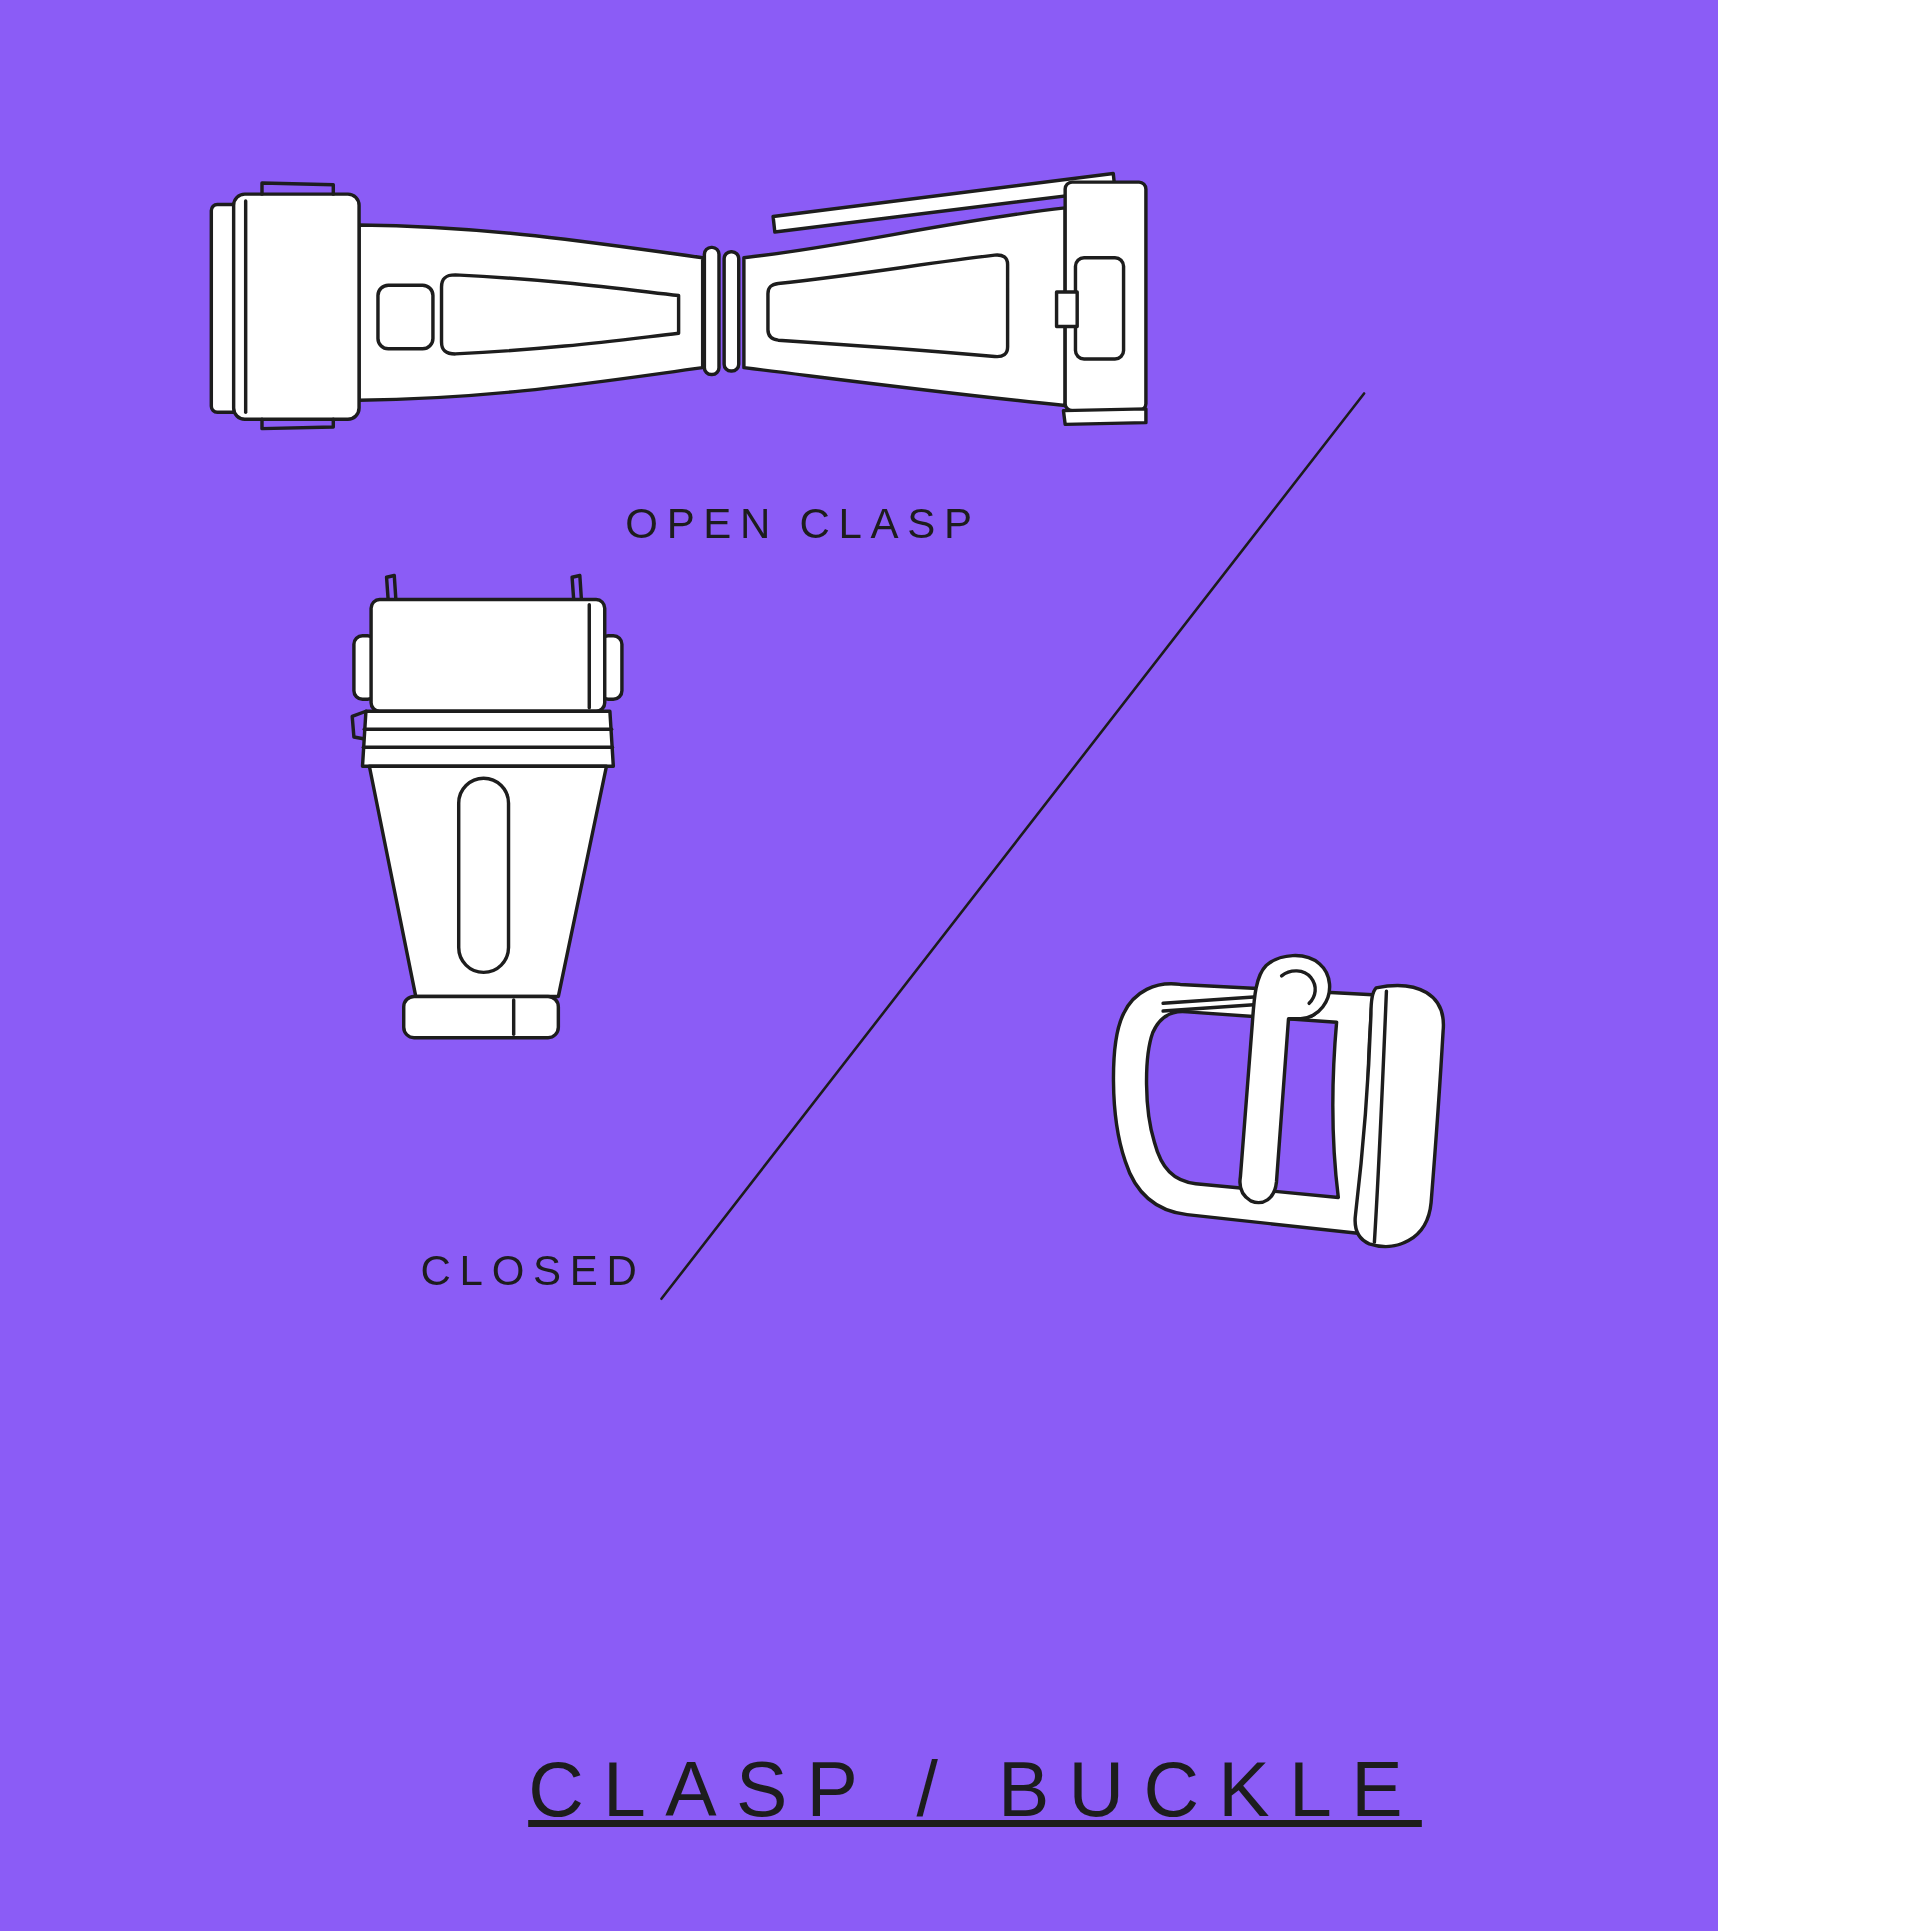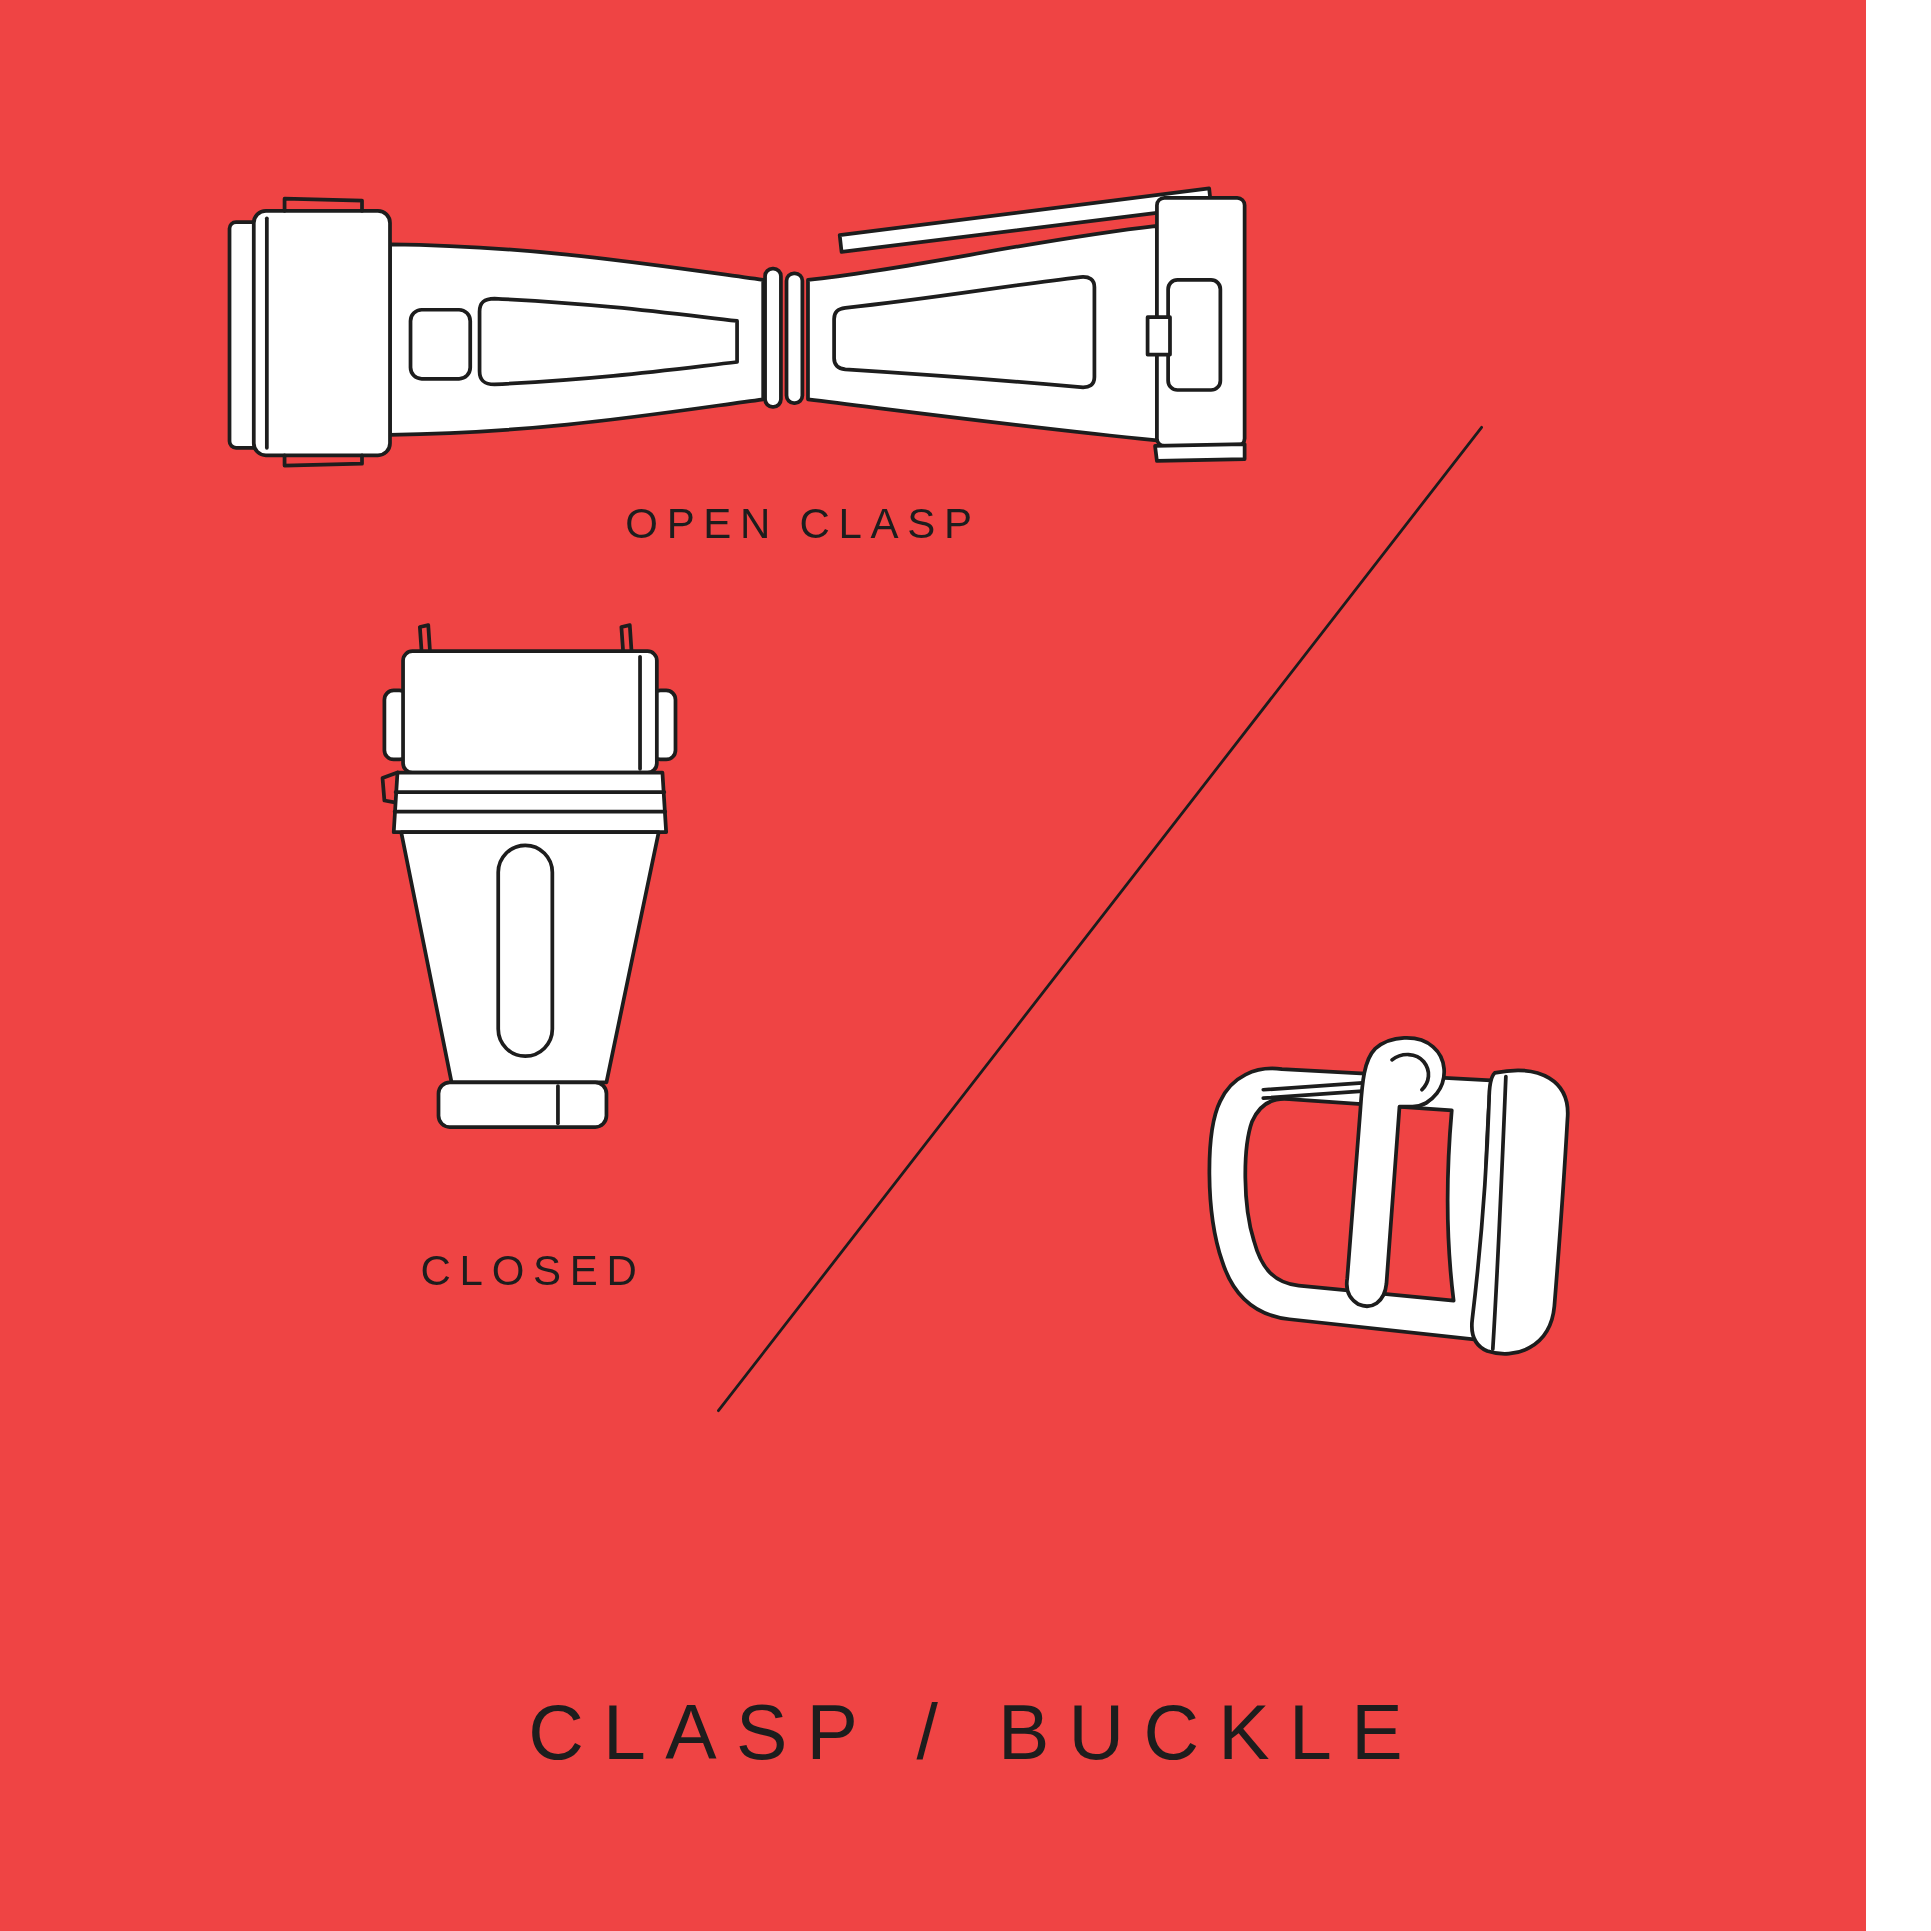--- a/index.html
+++ b/index.html
@@ -2,23 +2,23 @@
 <html><head>
 <meta charset="utf-8">
 <style>
   html, body {
     margin: 0;
     padding: 0;
     background: #ffffff;
   }
   #canvas {
     position: relative;
-    width: 1866px;
+    width: 1718px;
     height: 1931px;
-    background: #ef4444;
+    background: #8b5cf6;
     font-family: "Liberation Sans", sans-serif;
     overflow: hidden;
   }
   #art {
     position: absolute;
     inset: 0;
   }
   
   .ln {
     fill: none;
@@ -136,16 +136,16 @@
 
       <path class="fl" d="M1474 1124 C1490 1110 1520 1108 1536 1122 C1550 1134 1552 1156 1540 1172 C1534 1180 1524 1186 1514 1186 L1500 1186 L1486 1376 C1484 1396 1470 1404 1456 1398 C1446 1392 1442 1382 1444 1370 L1458 1190 C1460 1160 1462 1136 1474 1124 Z"></path>
       <path class="ln" d="M1492 1136 C1502 1128 1518 1128 1526 1138 C1534 1148 1532 1160 1524 1168"></path>
     </g>
   </svg>
 
   <div class="label" style="left: 803px; top: 500px;">OPEN CLASP</div>
 
   <div class="label" style="left: 533px; top: 1220px; margin-top: 27px;">CLOSED</div>
 
-  <div class="title" style="left: 975px; top: 1688px;">CLASP / BUCKLE</div>
+  <div class="title" style="left: 975px; top: 1745px; text-decoration: underline;">CLASP / BUCKLE</div>
 
 </div>
 
 
 </body></html>

